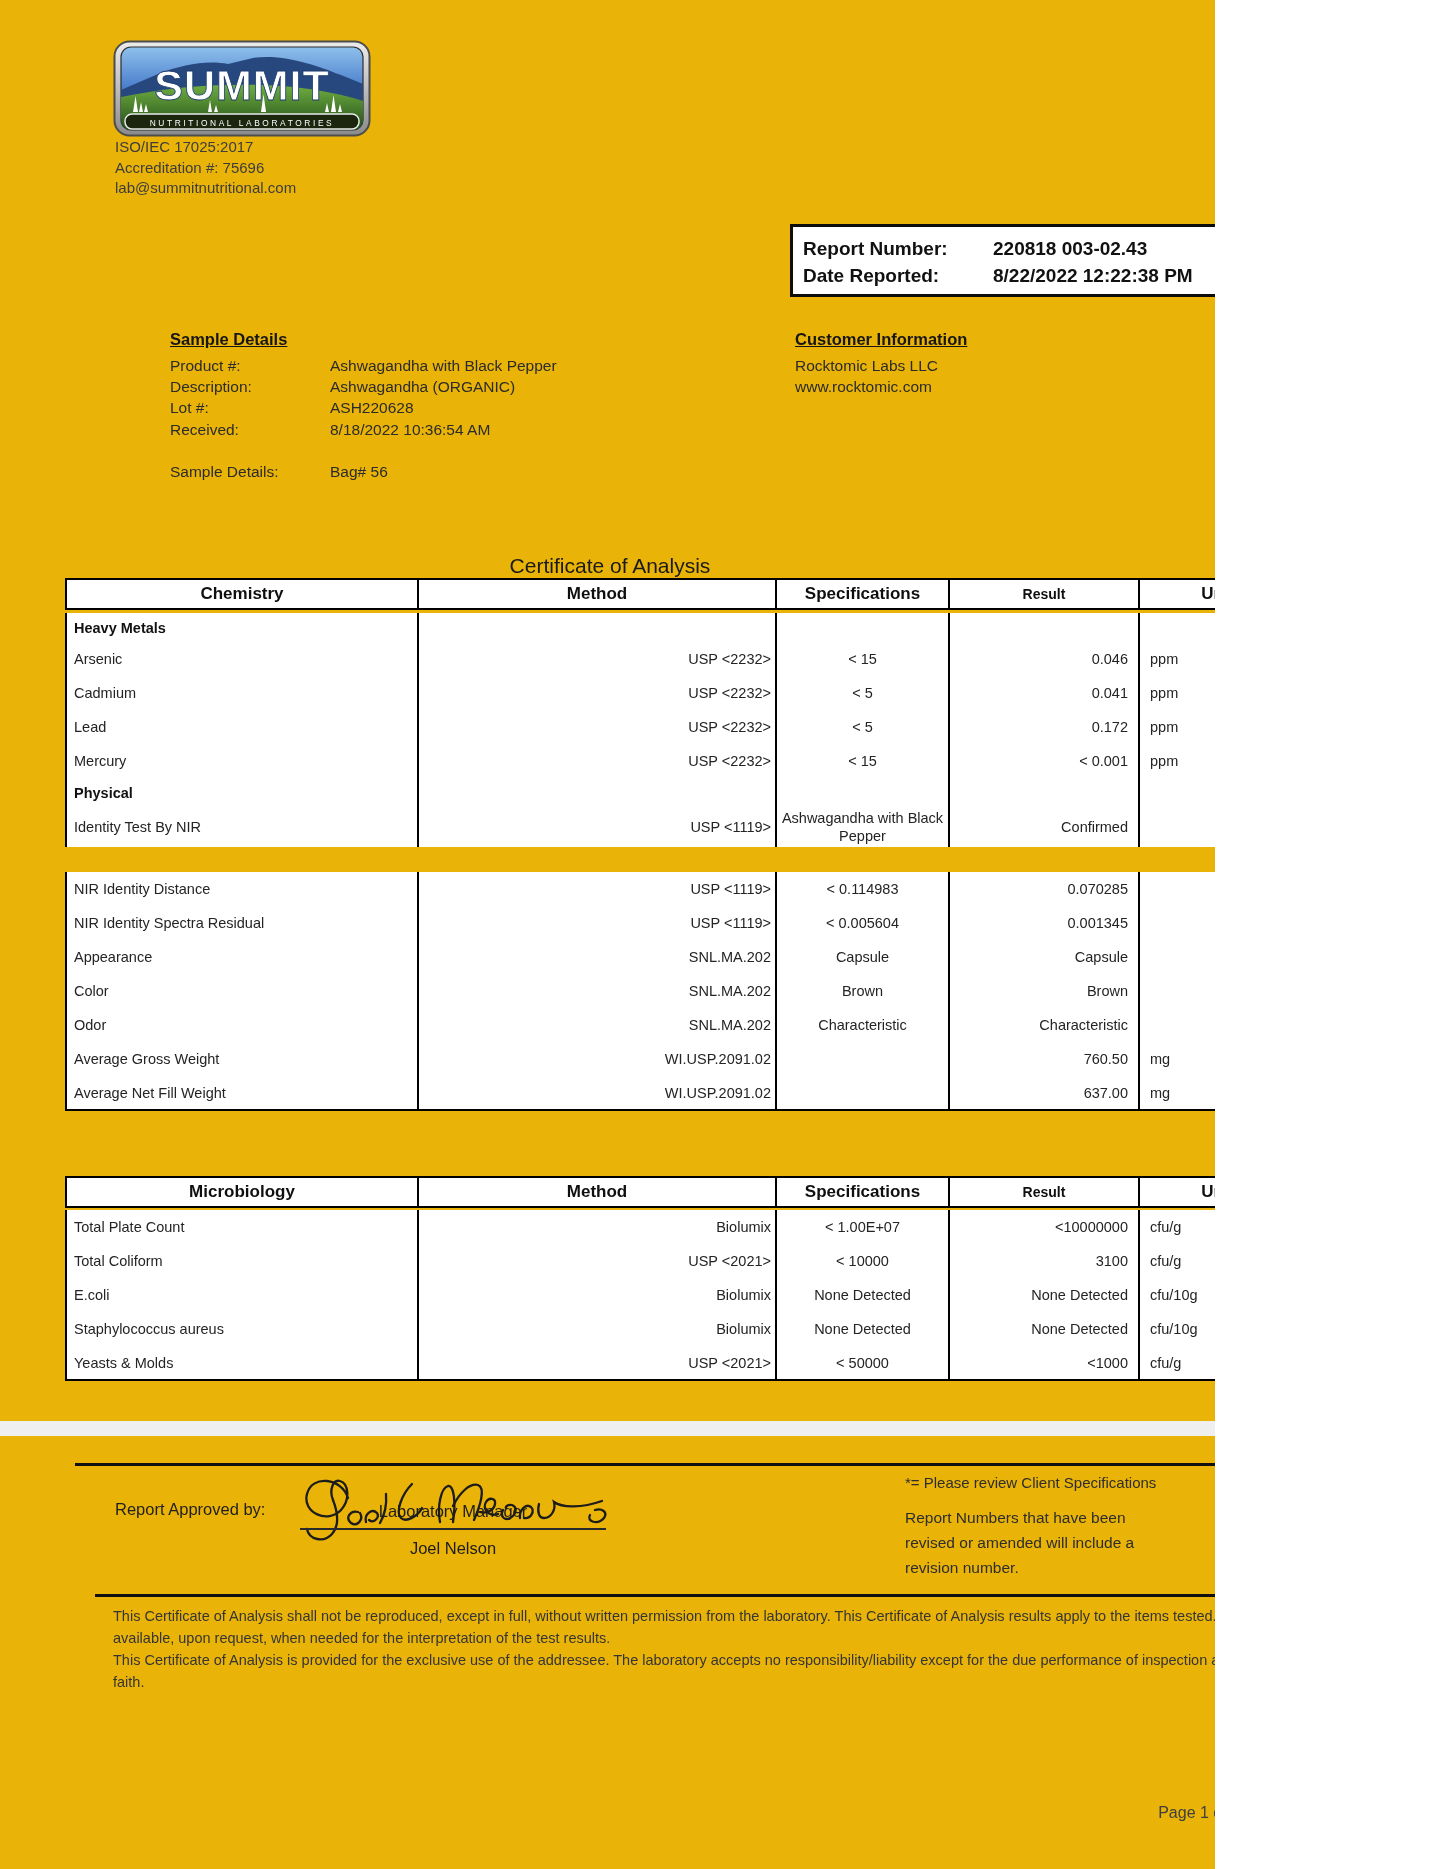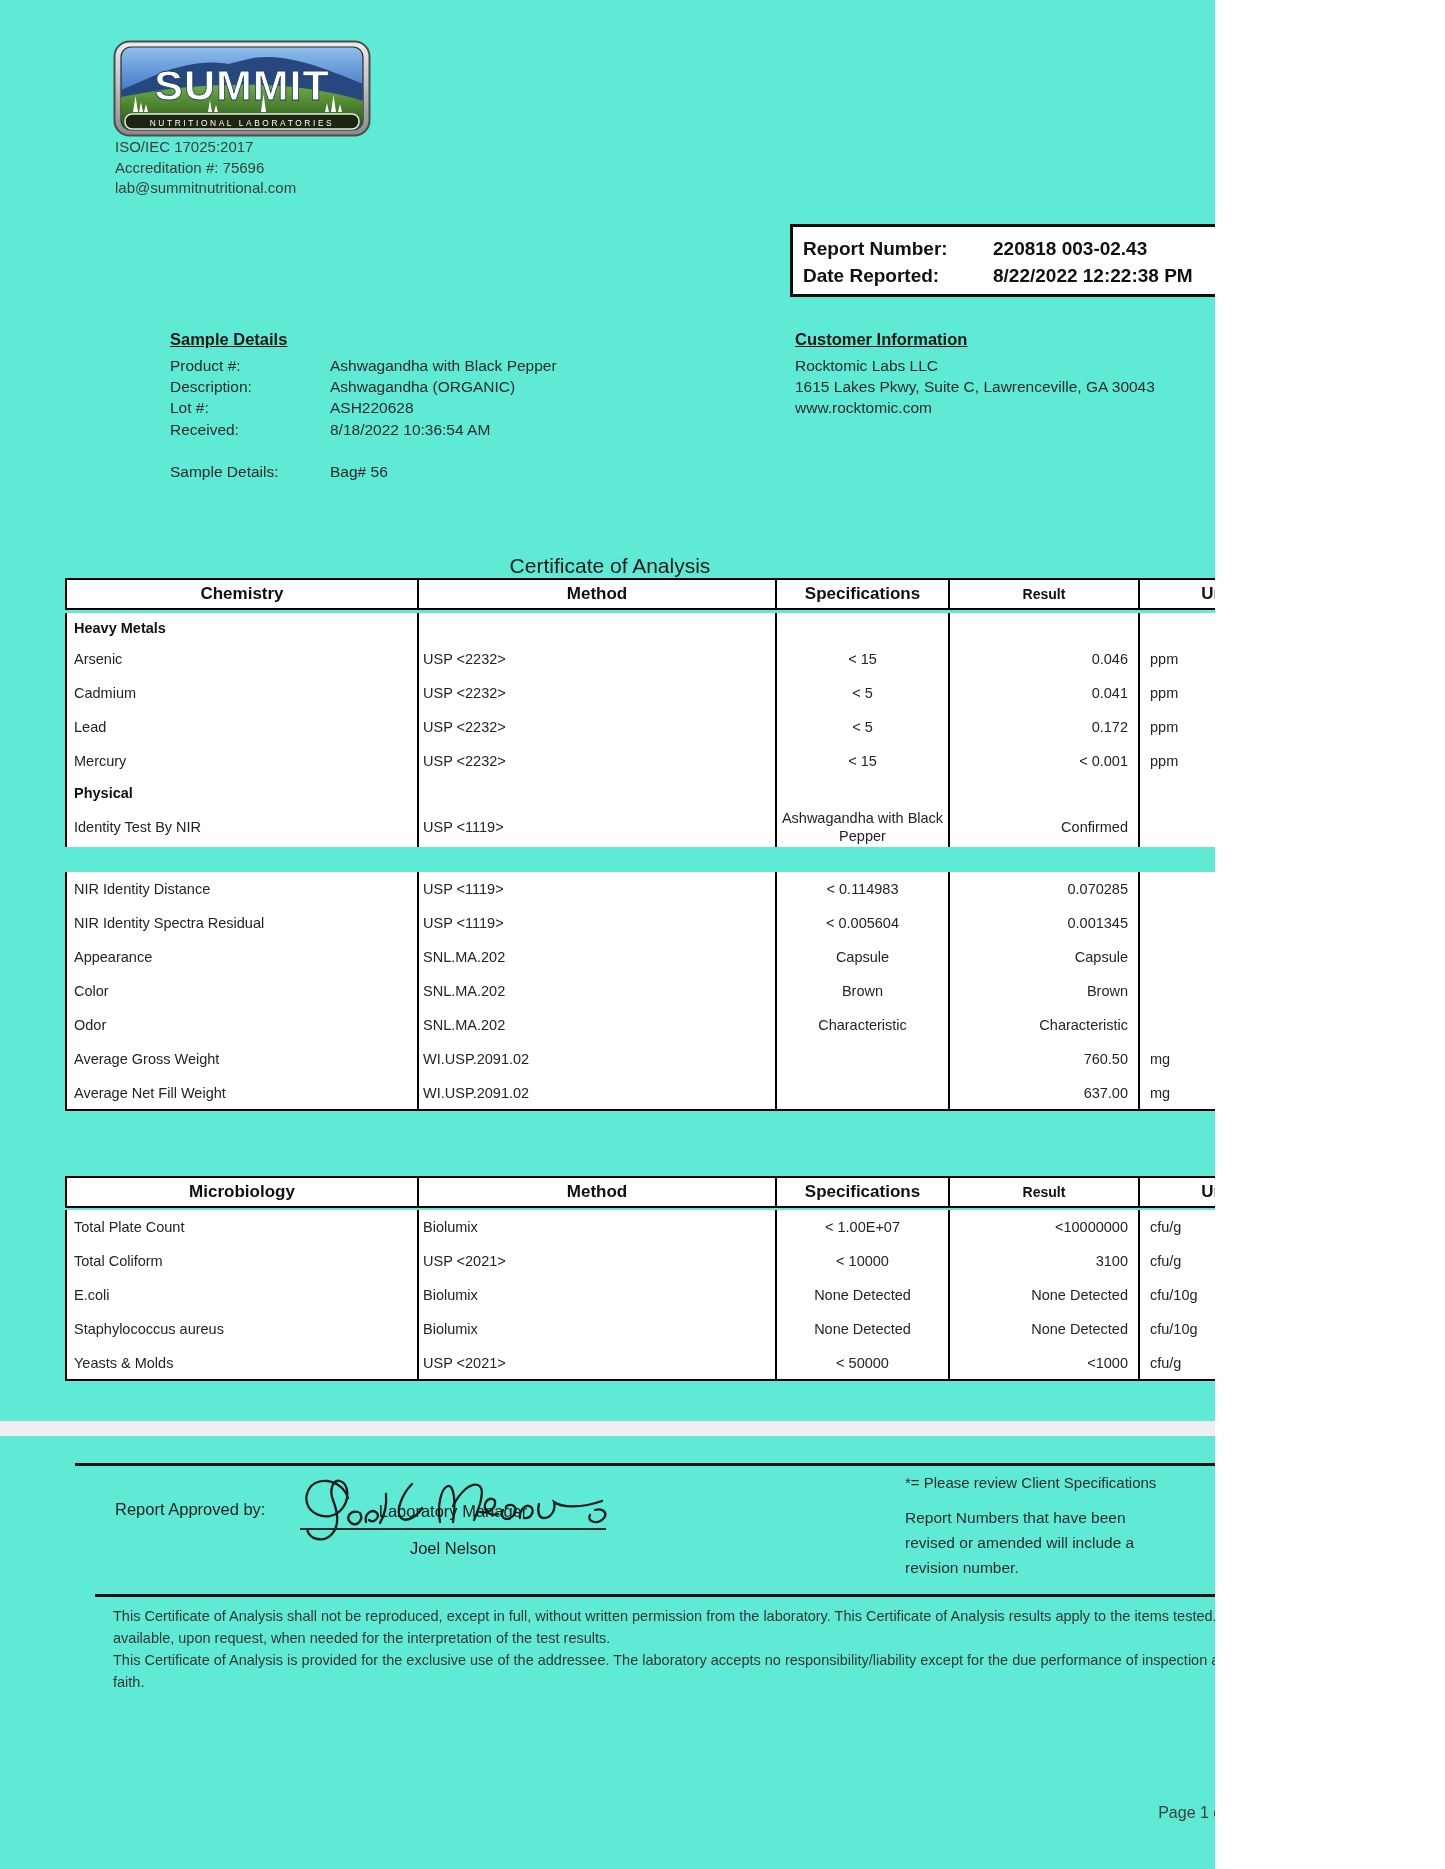--- a/index.html
+++ b/index.html
@@ -1,18 +1,18 @@
 <!DOCTYPE html>
 <html style="--footer-accent: #3b4596;"><head>
 <meta charset="utf-8">
 <style>
   * { margin:0; padding:0; box-sizing:border-box; }
   html,body { background:#ffffff; }
   .page {
-    position:relative; width:1215px; height:1869px; background:#5eead4;
+    position:relative; width:1215px; height:1869px; background:#eab308;
     font-family:"Liberation Sans", sans-serif; color:#262626; overflow:hidden;
   }
   .abs { position:absolute; }
 
   
   .accr-line { position:absolute; left:115px; font-size:15px; color:#3d3d3d; }
 
   .report-box {
     position:absolute; left:790px; top:224px; width:438px; height:73px;
     border:3px solid #0d0d0d; background:#fff; padding:8px 0 0 10px;
@@ -44,21 +44,21 @@
   .coa-table th.col-result { font-size:14px; }
 
   .coa-body td {
     border-left:2px solid #000; border-right:2px solid #000;
     height:34px; font-size:14.5px; color:#242424; vertical-align:middle;
     padding:2px 4px; line-height:18px;
   }
   .coa-body.closed { border-bottom:2.5px solid #000; }
   .coa-body tr.section-row td { height:29px; font-weight:bold; color:#111; }
   .coa-body td.col-name   { text-align:left;  padding-left:7px; }
-  .coa-body td.col-method { text-align:left; }
+  .coa-body td.col-method { text-align:right; }
   .coa-body td.col-spec   { text-align:center; }
   .coa-body td.col-result { text-align:right; padding-right:10px; }
   .coa-body td.col-units  { text-align:left;  padding-left:10px; }
 
   .scan-band { position:absolute; left:0; top:1421px; width:1445px; height:15px; background:#efefef; }
 
   .rule { position:absolute; background:#111; }
 
   .approved-label { position:absolute; left:115px; top:1500px; font-size:16.5px; color:#1f1f1f; }
   .sig-underline { position:absolute; left:300px; top:1528px; width:306px; height:2px; background:#2a2a2a; }
@@ -157,21 +157,20 @@
   <div class="abs" style="left:170px; top:461px; width:560px;">
     <div class="kv-row">
       <span>Sample Details:</span>
       <span>Bag# 56</span>
     </div>
   </div>
 
   <div class="sec-heading" style="left:795px; top:330px;">Customer Information</div>
   <div class="abs" style="left:795px; top:355px; width:560px;">
     <div class="cust-line">Rocktomic Labs LLC</div>
-    <div class="cust-line">1615 Lakes Pkwy, Suite C, Lawrenceville, GA 30043</div>
     <div class="cust-line">www.rocktomic.com</div>
   </div>
 
   <div class="coa-title">Certificate of Analysis</div>
 
   <table class="coa-table abs" style="left:65px; top:578px;">
     <colgroup>
         <col class="c-name">
         <col class="c-method">
         <col class="c-spec">

